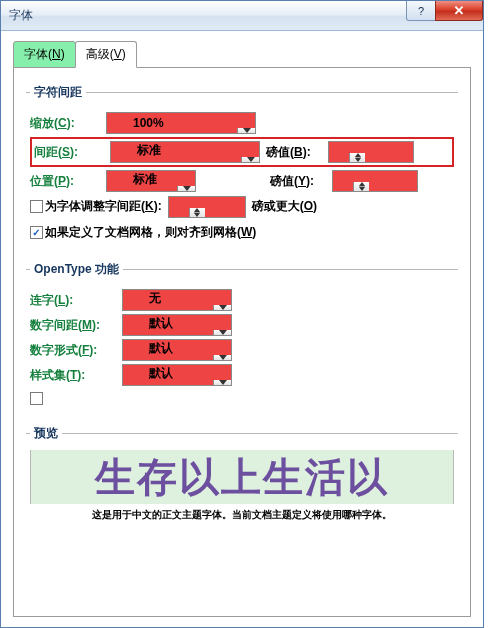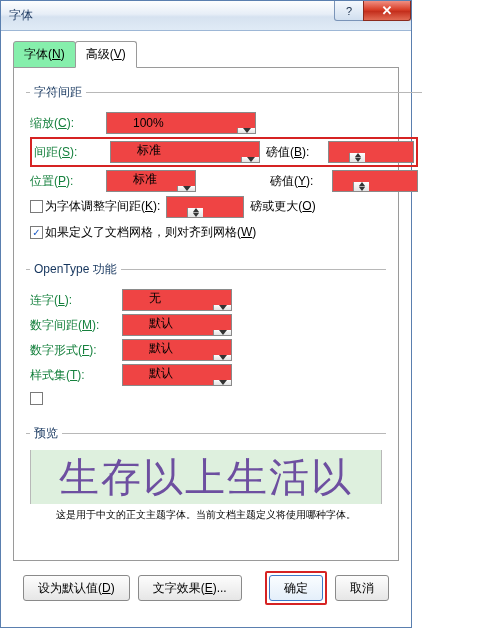--- a/index.html
+++ b/index.html
@@ -5,21 +5,21 @@
   * { box-sizing: border-box; }
   body {
     margin: 0; padding: 0;
     font-family: "Microsoft YaHei", "SimSun", sans-serif;
     font-size: 12px;
     background: #fff;
     width: 500px; height: 628px;
     overflow: hidden;
   }
   .window {
-    width: 412px; height: 628px;
+    width: 484px; height: 628px;
     border: 1px solid #5a7faf;
     background: #fff;
     display: flex; flex-direction: column;
   }
   .titlebar {
     height: 30px;
     background: linear-gradient(#fdfefe,#e7eef7 45%,#d6e2f0 55%,#e0ebf6);
     border-bottom: 1px solid #9db7d6;
     display: flex; align-items: center;
     padding-left: 8px;
@@ -62,20 +62,21 @@
     background:#fff;
     border-bottom:1px solid #fff;
   }
   .panel {
     border:1px solid #9a9a9a;
     flex:1;
     margin-top:-1px;
     padding: 12px 12px 6px 12px;
     display:flex;flex-direction:column;
     gap:4px;
+    font-weight:bold;
   }
   fieldset.group {
     border:none;border-top:1px solid #b8b8b8;
     margin:4px 0 2px 0; padding: 8px 4px 4px 4px;
   }
   fieldset.group > legend { color:#16365e; padding:0 4px;}
   .row { display:flex;align-items:center; gap:6px; margin: 3px 0; }
   .lbl { width:70px; text-align:left; color:#15803d; }
   .lbl2 { width:56px; text-align:left;color:#000;}
   .combo, .spin {
@@ -275,21 +276,14 @@
         </div>
       </fieldset>
 
       <fieldset class="group" style="padding-bottom:0">
         <legend class="preview-label">预览</legend>
         <div class="preview-box">生存以上生活以</div>
         <div class="preview-desc">这是用于中文的正文主题字体。当前文档主题定义将使用哪种字体。</div>
       </fieldset>
 
     </div>
-    <div class="footer">
-      <button class="btn"><span>设为默认值(</span><u>D</u><span>)</span></button>
-      <button class="btn"><span>文字效果(</span><u>E</u><span>)...</span></button>
-      <div class="push"></div>
-      <span class="ok-wrap"><button class="btn">确定</button></span>
-      <button class="btn">取消</button>
-    </div>
   </div>
 </div>
 
 </body></html>

